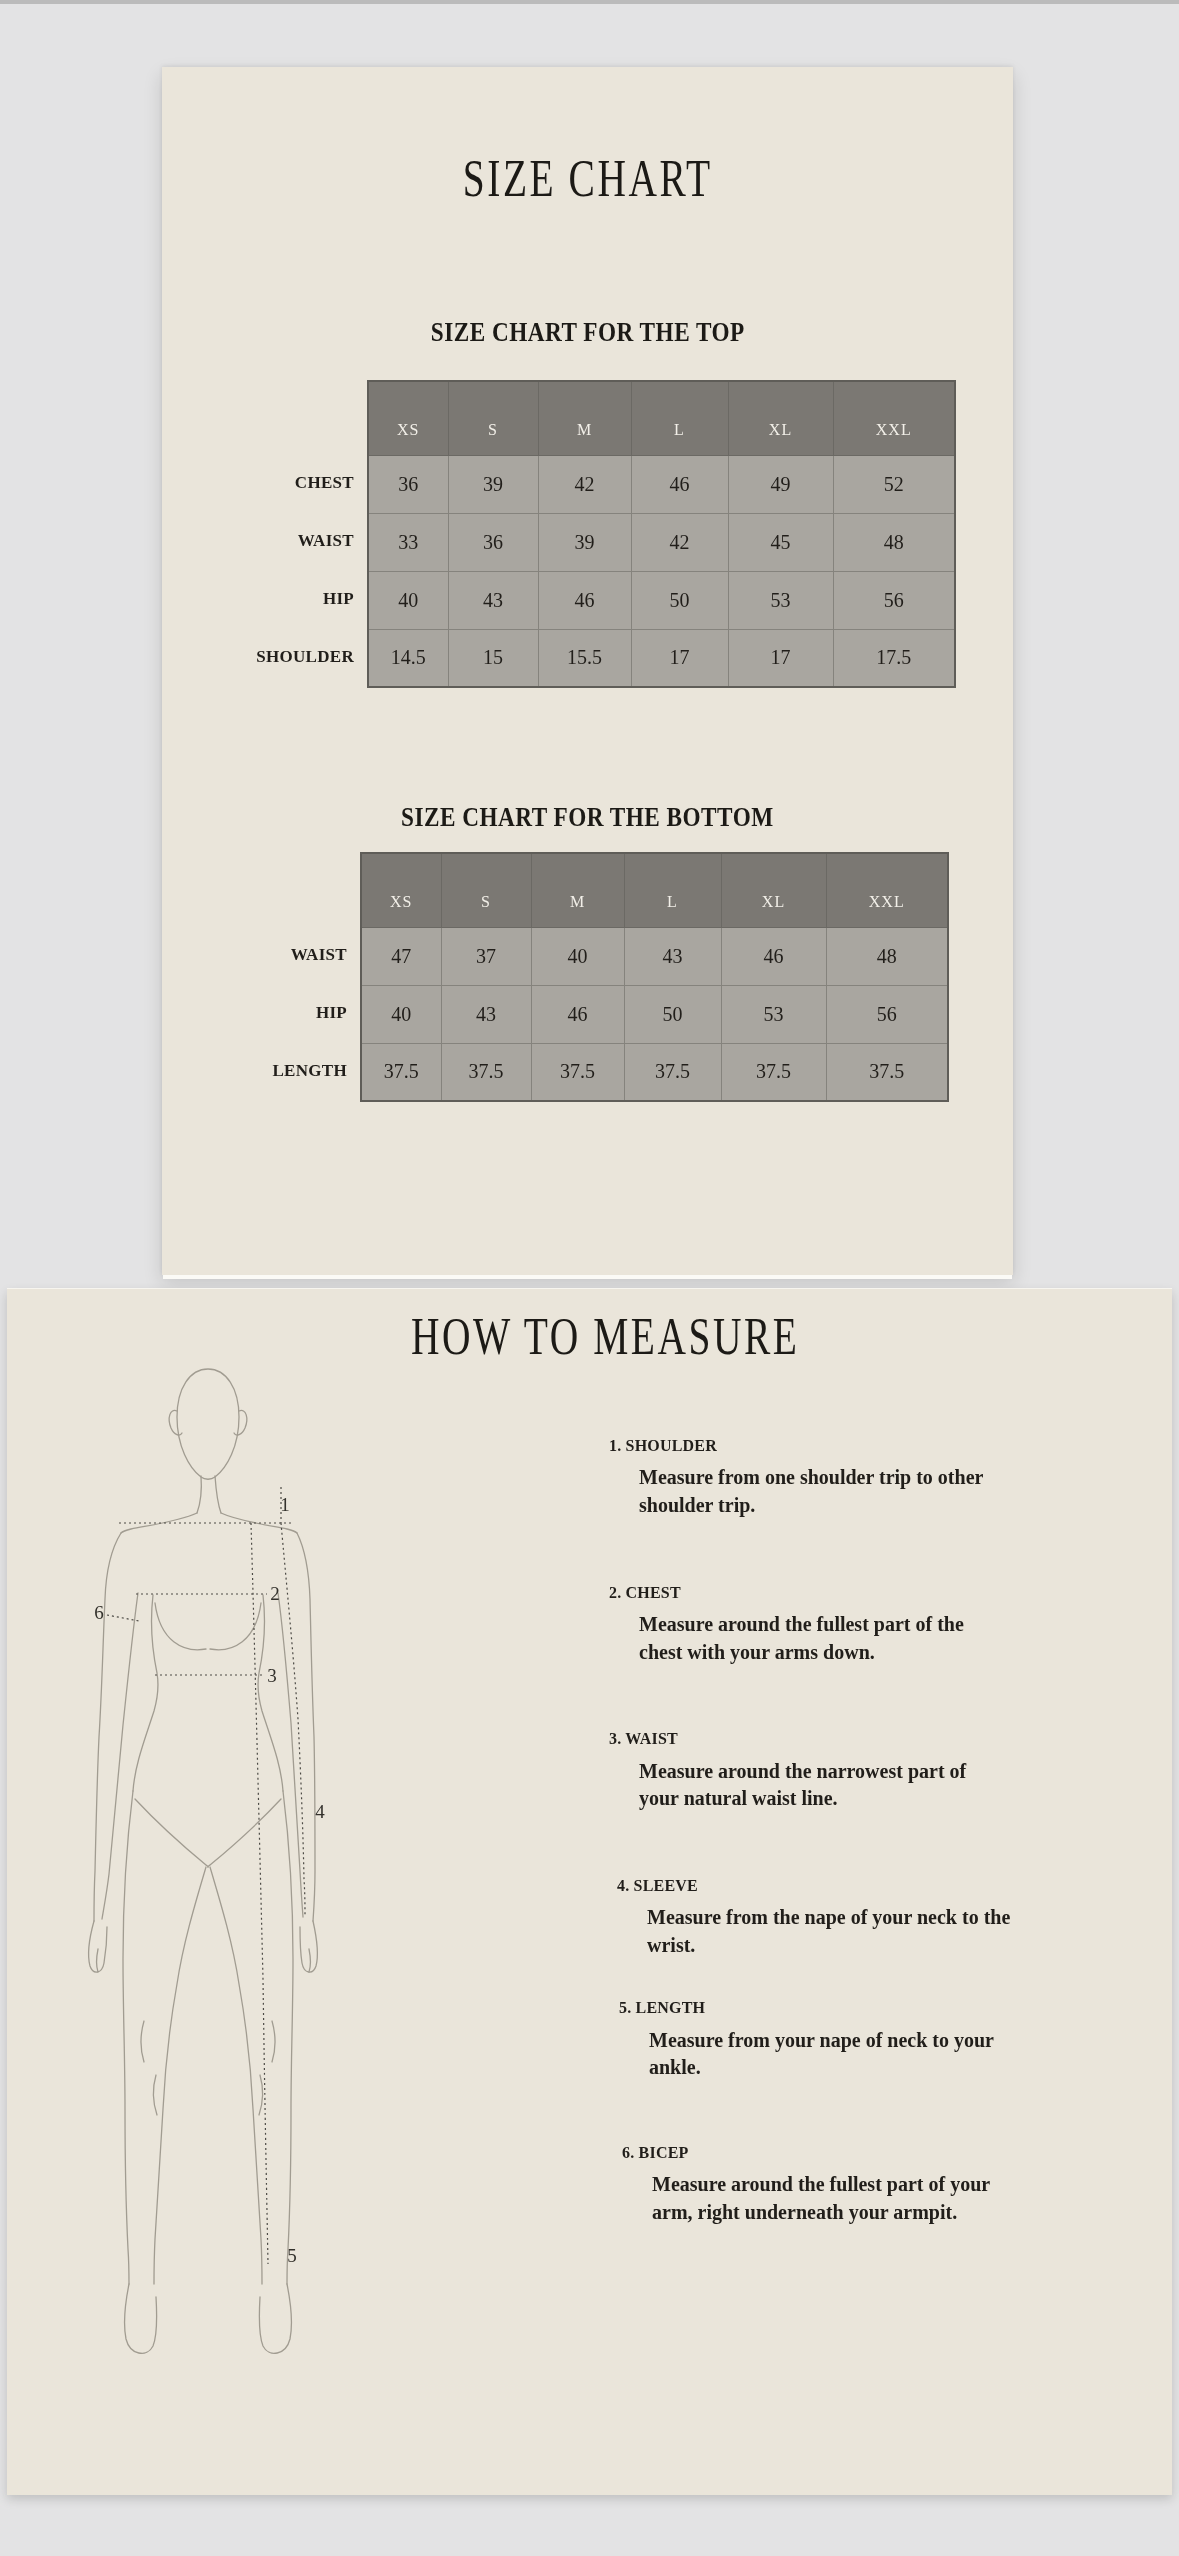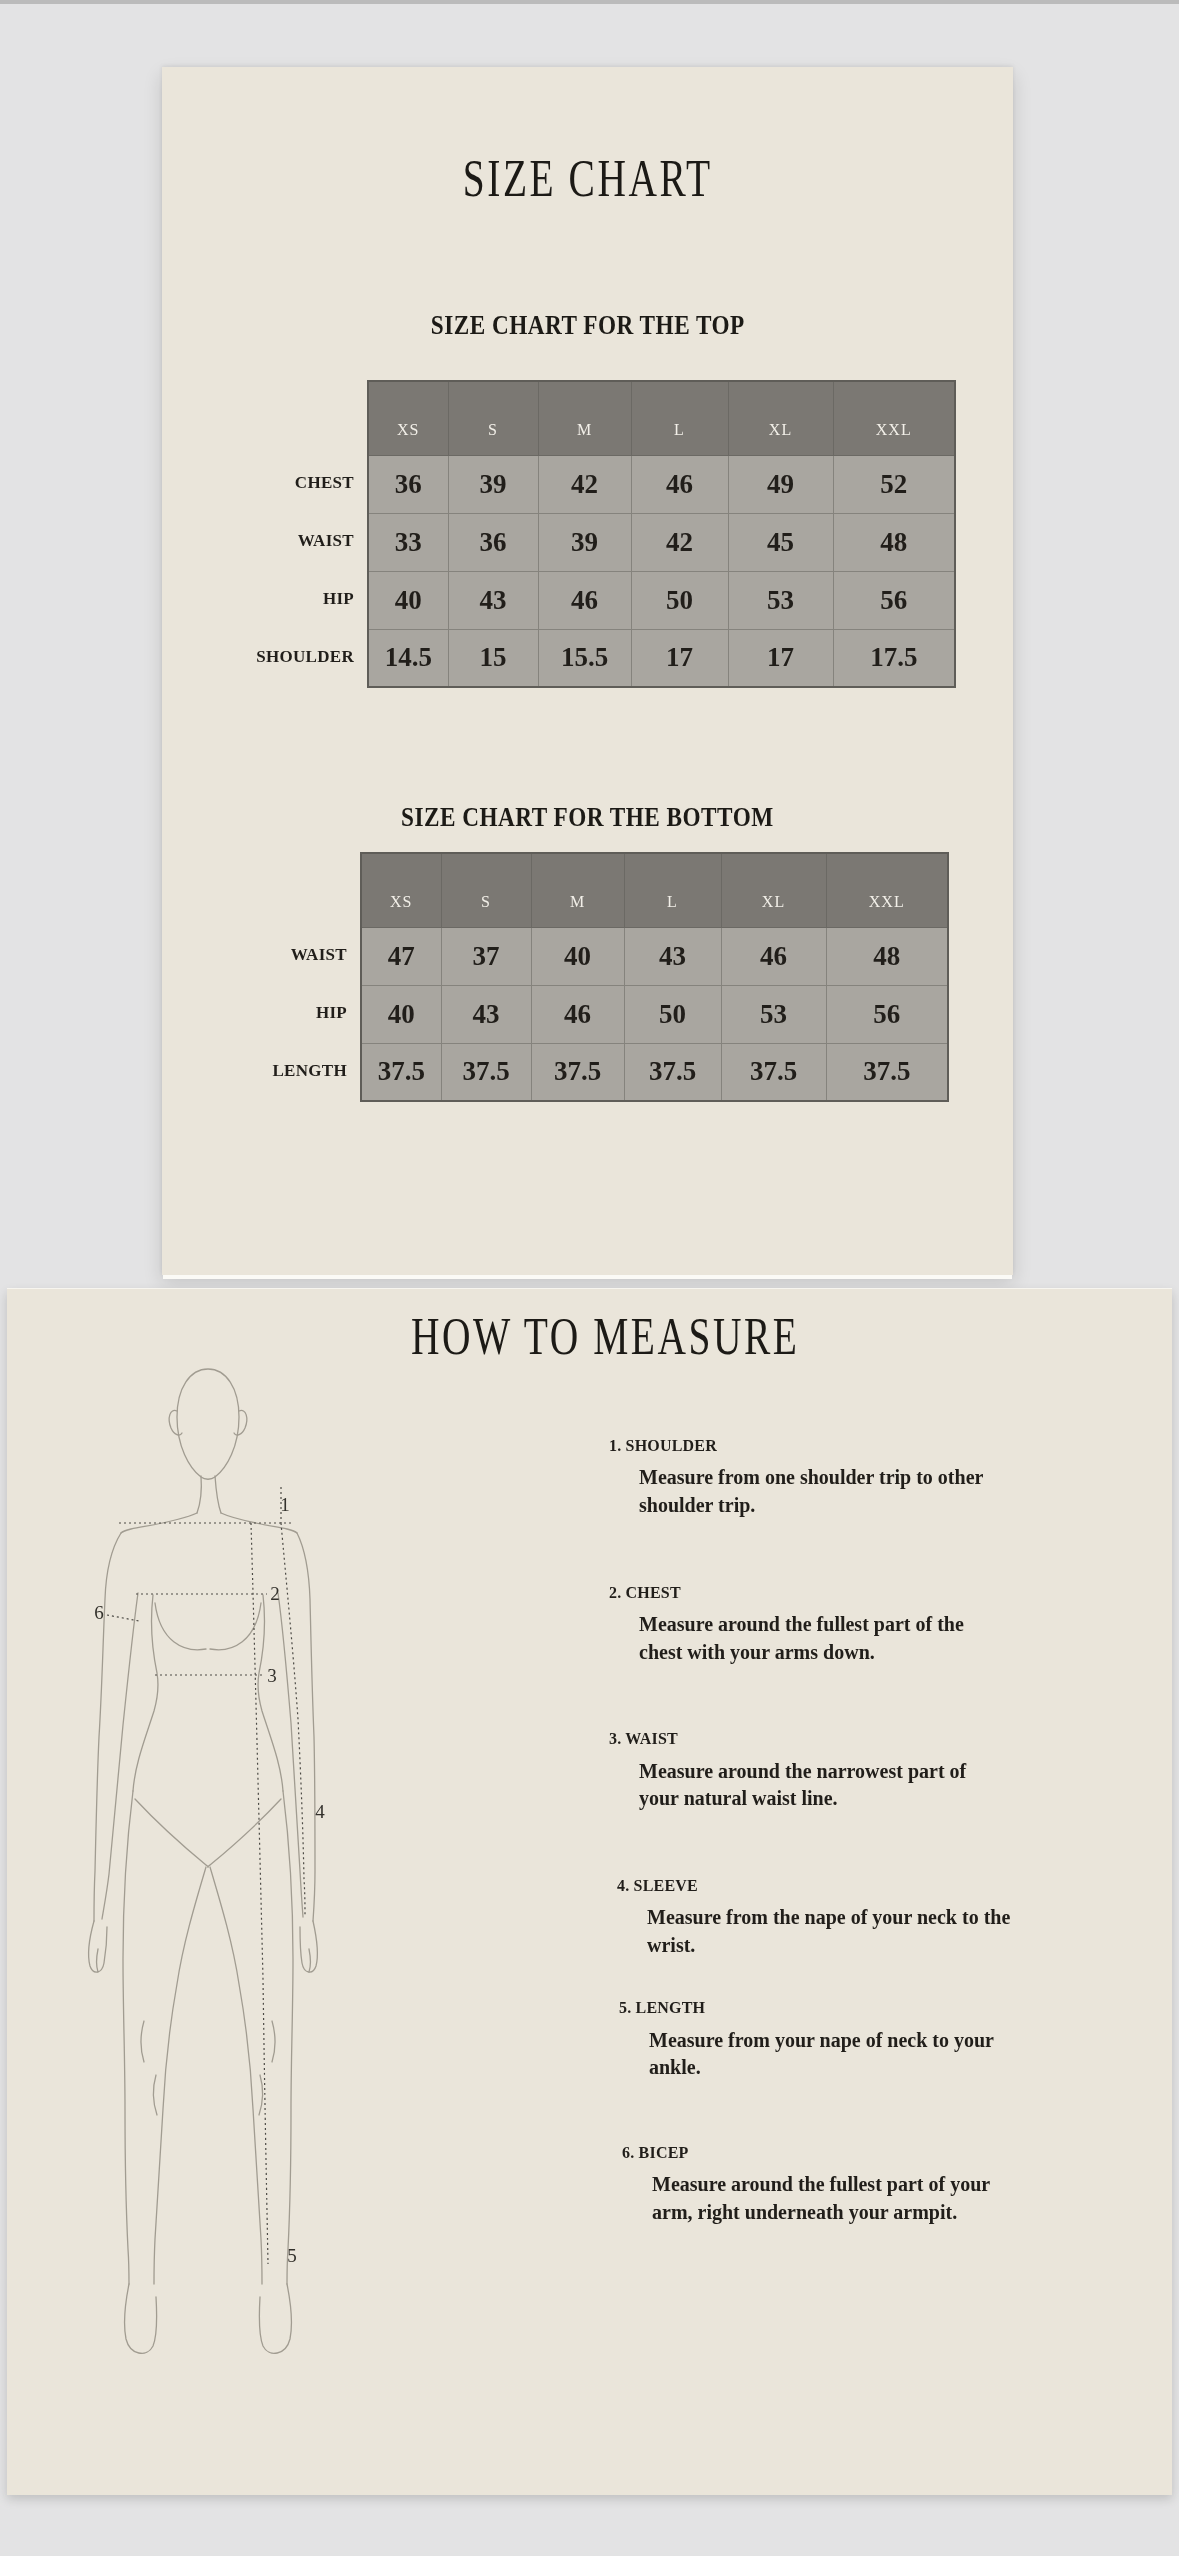--- a/index.html
+++ b/index.html
@@ -26,38 +26,38 @@
 
   .big-title{position:absolute;left:0;width:100%;text-align:center;
     font-size:47px;font-weight:400;letter-spacing:3px;color:#1c1a16;line-height:1;}
   .big-title span{display:inline-block;transform:scale(.84,1.12);transform-origin:center;}
   #size-chart-title{top:88px;}
   #how-to-measure-title{top:24px;padding-left:32px;}
 
   .sub-title{position:absolute;left:0;width:100%;text-align:center;
     font-size:25px;font-weight:700;letter-spacing:.5px;color:#1c1a16;line-height:1;}
   .sub-title span{display:inline-block;transform:scale(.93,1.08);transform-origin:center;}
-  #subtitle-top{top:245px;}
+  #subtitle-top{top:252px;}
   #subtitle-bottom{top:737px;}
 
   .sizetable{position:absolute;display:flex;}
   #table-top{left:10px;top:313px;}
   #table-bottom{left:3px;top:785px;}
 
   .rowlabels{width:195px;display:flex;flex-direction:column;}
   .rowlabels .spacer{height:74px;}
   .rowlabels .lbl{height:58px;display:flex;align-items:center;justify-content:flex-end;
     padding-right:13px;font-weight:700;font-size:17px;letter-spacing:.3px;}
 
   table.grid{border-collapse:collapse;table-layout:fixed;}
   table.grid th,table.grid td{border:1px solid var(--cell-border);text-align:center;}
   table.grid th{height:74px;background:var(--thead-bg);color:var(--thead-text);
     font-weight:400;font-size:16px;letter-spacing:1px;vertical-align:bottom;
     padding-bottom:16px;border-color:#6b6964;}
-  table.grid td{height:58px;background:var(--cell-bg);font-weight:700;font-size:27px;}
+  table.grid td{height:58px;background:var(--cell-bg);font-weight:400;font-size:20px;}
   table.grid{border:2px solid var(--outer-border);}
 
   .measure-list{position:absolute;left:602px;top:148px;width:562px;}
   .measure-item{margin-bottom:64px;}
   .measure-item:nth-child(4){padding-left:8px;margin-bottom:40px;}
   .measure-item:nth-child(5){padding-left:10px;margin-bottom:62px;}
   .measure-item:nth-child(6){padding-left:13px;}
   .measure-item h3{font-size:16px;font-weight:700;letter-spacing:.2px;line-height:1.15;}
   .measure-item p{margin-top:9px;padding-left:30px;font-size:20px;font-weight:700;
     line-height:1.38;white-space:pre-line;}

